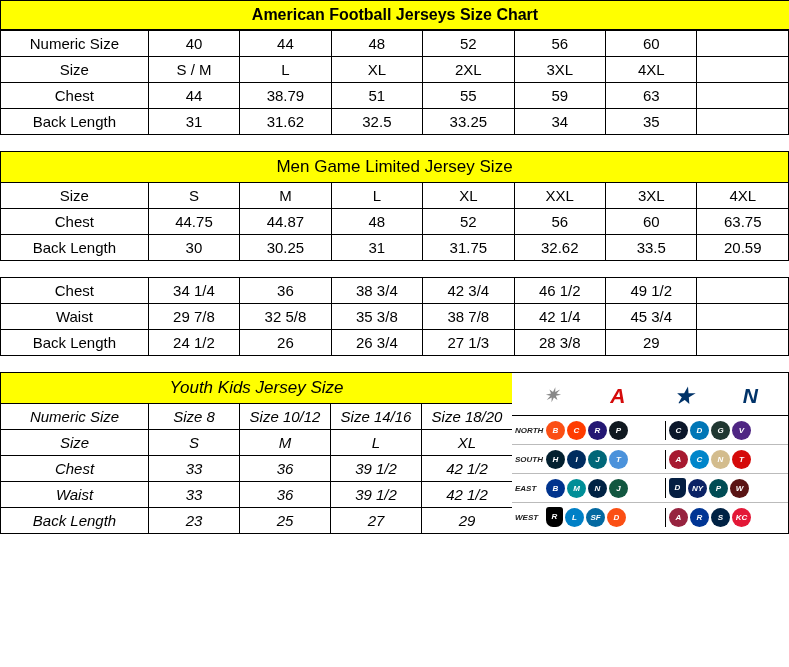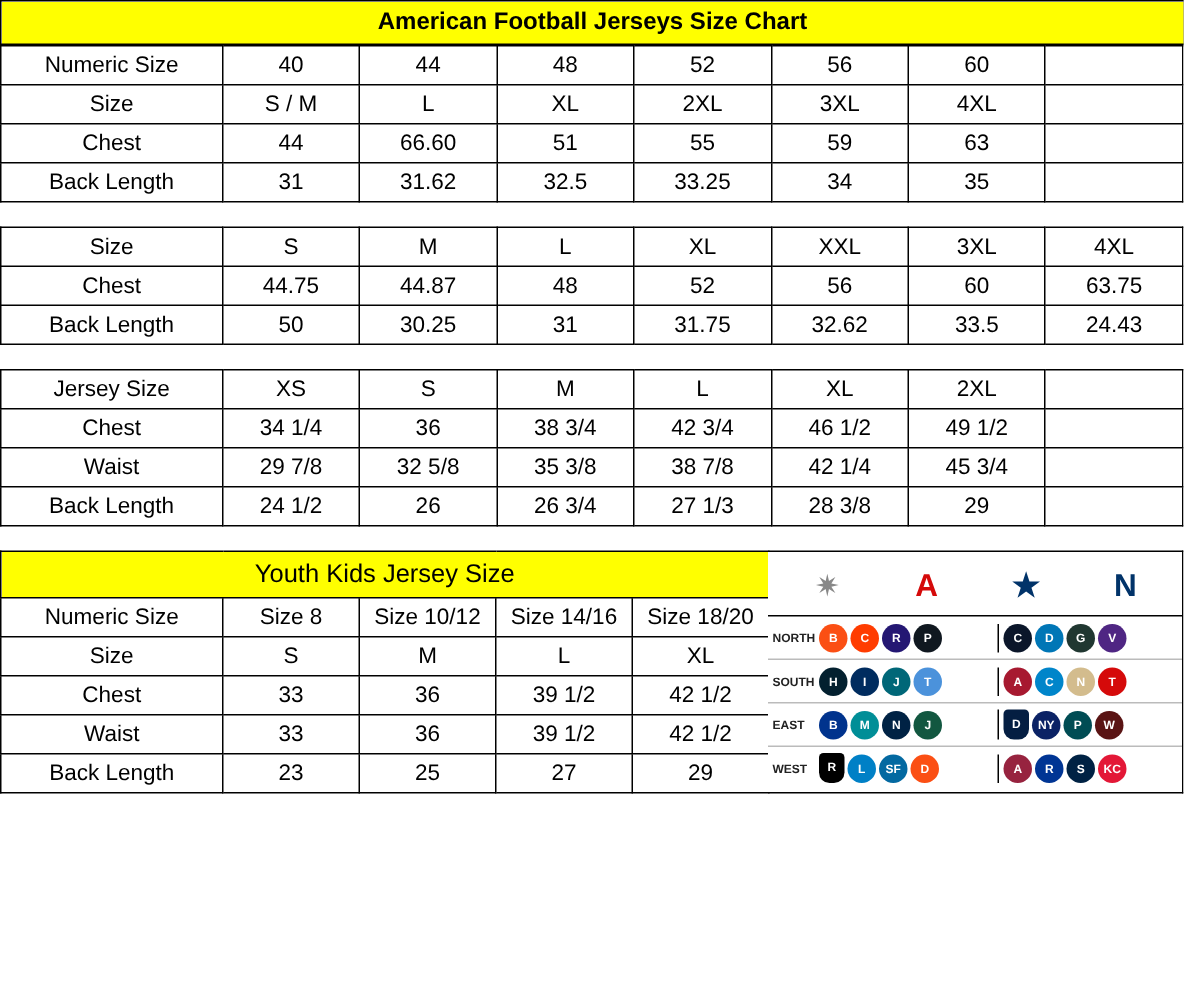--- a/index.html
+++ b/index.html
@@ -66,20 +66,21 @@
   }
   
   col.c0 { width: 147px; }
   col.cx { width: 91px; }
 
   
   .bottom-wrap {
     display: flex;
     width: 789px;
     align-items: stretch;
+    font-style: italic;
   }
   .youth-block {
     width: 512px;
     flex: 0 0 512px;
   }
   .logo-block {
     width: 277px;
     flex: 0 0 277px;
     border: 1px solid #000000;
     border-left: none;
@@ -210,21 +211,21 @@
         <td>L</td>
         <td>XL</td>
         <td>2XL</td>
         <td>3XL</td>
         <td>4XL</td>
         <td></td>
       </tr>
       <tr>
         <td class="label-cell">Chest</td>
         <td>44</td>
-        <td>66.60</td>
+        <td>38.79</td>
         <td>51</td>
         <td>55</td>
         <td>59</td>
         <td>63</td>
         <td></td>
       </tr>
       <tr>
         <td class="label-cell">Back Length</td>
         <td>31</td>
         <td>31.62</td>
@@ -250,20 +251,23 @@
       <col class="c0">
         <col class="cx">
         <col class="cx">
         <col class="cx">
         <col class="cx">
         <col class="cx">
         <col class="cx">
         <col class="cx">
     </colgroup>
     <tbody>
+      <tr class="section-title">
+        <td colspan="8">Men Game Limited Jersey Size</td>
+      </tr>
       <tr>
         <td class="label-cell">Size</td>
         <td>S</td>
         <td>M</td>
         <td>L</td>
         <td>XL</td>
         <td>XXL</td>
         <td>3XL</td>
         <td>4XL</td>
       </tr>
@@ -272,27 +276,27 @@
         <td>44.75</td>
         <td>44.87</td>
         <td>48</td>
         <td>52</td>
         <td>56</td>
         <td>60</td>
         <td>63.75</td>
       </tr>
       <tr>
         <td class="label-cell">Back Length</td>
-        <td>50</td>
+        <td>30</td>
         <td>30.25</td>
         <td>31</td>
         <td>31.75</td>
         <td>32.62</td>
         <td>33.5</td>
-        <td>24.43</td>
+        <td>20.59</td>
       </tr>
     </tbody>
   </table>
 
   <table>
       <tbody>
         <tr class="spacer">
           <td class="nb"></td>
         </tr>
       </tbody>
@@ -303,30 +307,20 @@
       <col class="c0">
         <col class="cx">
         <col class="cx">
         <col class="cx">
         <col class="cx">
         <col class="cx">
         <col class="cx">
         <col class="cx">
     </colgroup>
     <tbody>
-      <tr>
-        <td class="label-cell">Jersey Size</td>
-        <td>XS</td>
-        <td>S</td>
-        <td>M</td>
-        <td>L</td>
-        <td>XL</td>
-        <td>2XL</td>
-        <td></td>
-      </tr>
       <tr>
         <td class="label-cell">Chest</td>
         <td>34 1/4</td>
         <td>36</td>
         <td>38 3/4</td>
         <td>42 3/4</td>
         <td>46 1/2</td>
         <td>49 1/2</td>
         <td></td>
       </tr>

